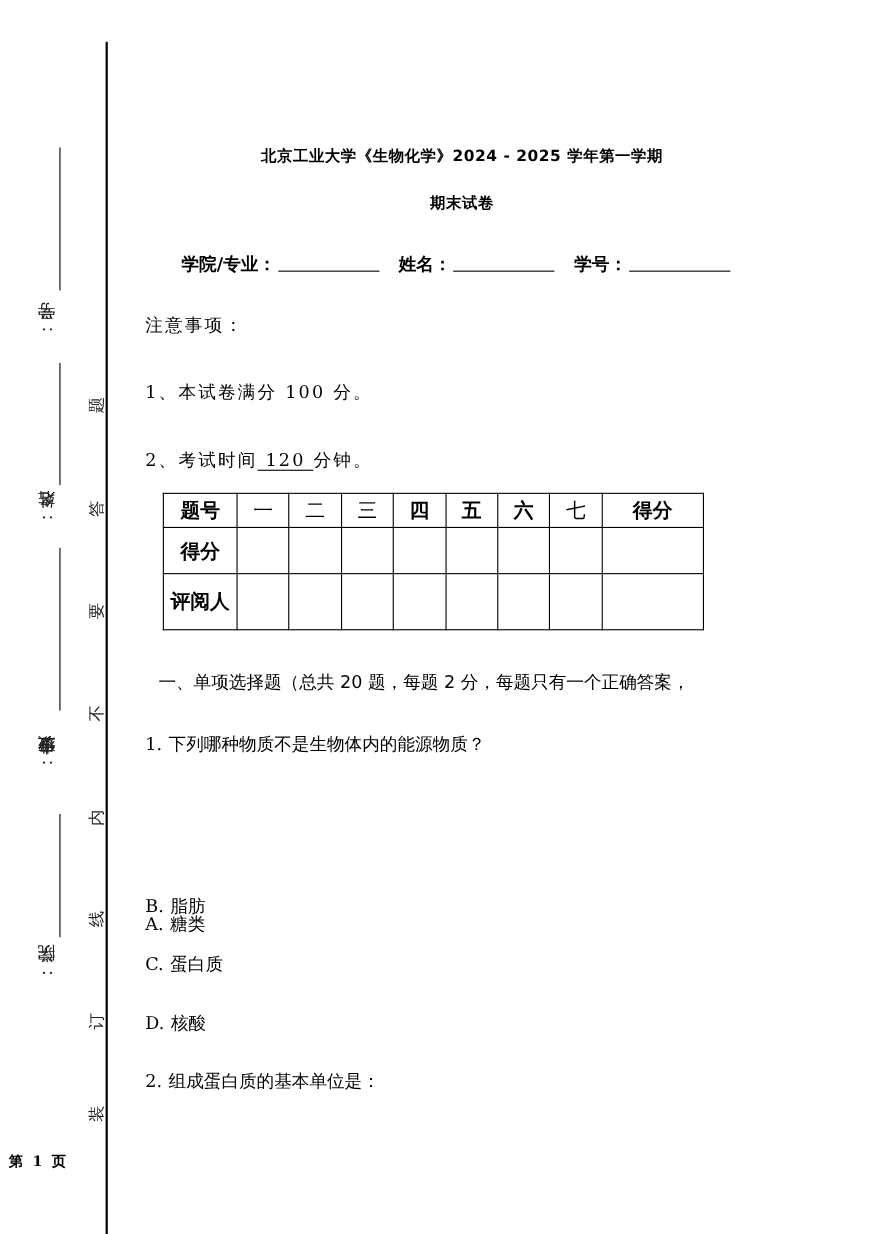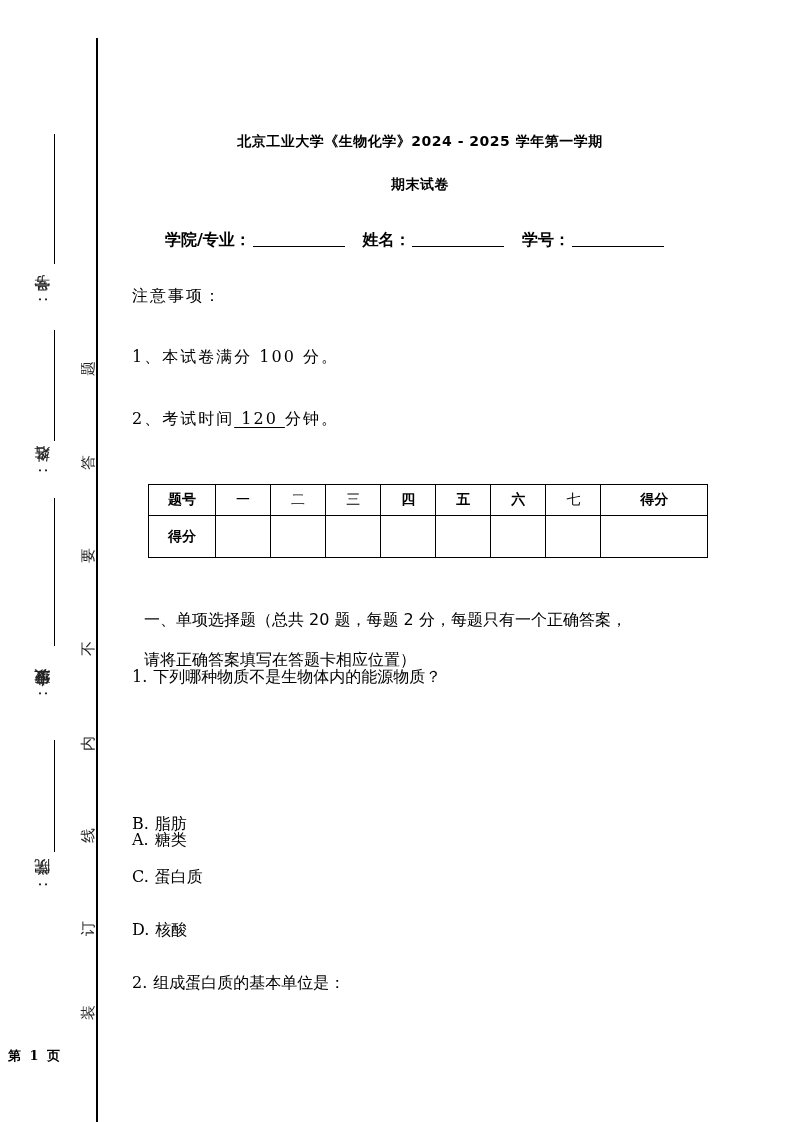--- a/index.html
+++ b/index.html
@@ -6,21 +6,21 @@
   body { width: 793px; height: 1122px; position: relative; overflow: hidden; color: #000; font-family: "DejaVu Serif", "Liberation Serif", serif; }
   .margin-line { position: absolute; left: 96px; top: 38px; width: 1.5px; height: 1084px; background: #000; }
   .seg { position: absolute; left: 54px; width: 1px; background: #000; }
   .vlabel { position: absolute; left: 32px; width: 28px; font-size: 16px; font-family: "DejaVu Sans", sans-serif; color: #222; writing-mode: vertical-rl; transform: rotate(180deg); text-align: center; letter-spacing: 1px; }
   .vchar { position: absolute; left: 79px; width: 18px; font-size: 15px; font-family: "DejaVu Serif", serif; color: #222; transform: rotate(-90deg); text-align: center; }
   .title { position: absolute; left: 120px; width: 600px; text-align: center; font-family: "DejaVu Sans", sans-serif; font-weight: bold; font-size: 14px; letter-spacing: 0.5px; }
   .info { position: absolute; top: 230px; left: 165px; font-family: "DejaVu Sans", sans-serif; font-weight: bold; font-size: 16px; white-space: nowrap; }
   .info span.blank { display: inline-block; width: 92px; border-bottom: 1.2px solid #000; margin: 0 12px 0 2px; vertical-align: -2px; height: 14px; }
   .para { position: absolute; left: 132px; font-size: 16px; letter-spacing: 2px; font-family: "DejaVu Serif", serif; white-space: nowrap; }
   .para .ul { text-decoration: underline; text-underline-offset: 3px; }
-  table.score { position: absolute; left: 148px; top: 484px; width: 560px; border-collapse: collapse; font-family: "DejaVu Sans", sans-serif; font-size: 14px; font-weight: bold; }
+  table.score { position: absolute; left: 148px; top: 448px; width: 492px; border-collapse: collapse; font-family: "DejaVu Sans", sans-serif; font-size: 18px; font-weight: bold; }
   table.score td { border: 1.2px solid #000; text-align: center; padding: 0; }
   table.score tr.r0 td { height: 30px; }
   table.score tr.r1 td { height: 41px; }
   table.score tr.r2 td { height: 50px; }
   table.score td.hd { width: 66px; }
   table.score td.num { font-weight: normal; font-family: "DejaVu Serif", serif; }
   .section { position: absolute; left: 144px; font-family: "DejaVu Sans", sans-serif; font-size: 16px; line-height: 40px; width: 580px; }
   .q { position: absolute; left: 132px; font-size: 16px; font-family: "DejaVu Sans", sans-serif; white-space: nowrap; }
   .q .lbl { font-family: "DejaVu Serif", serif; margin-right: 6px; }
   .footer { position: absolute; top: 1047px; left: 8px; width: 793px; text-align: left; font-family: "DejaVu Serif", serif; font-weight: bold; font-size: 13px; letter-spacing: 2px; }
@@ -80,26 +80,36 @@
     <td>得分</td>
     <td></td>
     <td></td>
     <td></td>
     <td></td>
     <td></td>
     <td></td>
     <td></td>
     <td></td>
   </tr>
+  <tr class="r2">
+    <td>评阅人</td>
+    <td></td>
+    <td></td>
+    <td></td>
+    <td></td>
+    <td></td>
+    <td></td>
+    <td></td>
+    <td></td>
+  </tr>
 </tbody>
   </table>
 
 <div class="section" style="top:600px;">
   <div>一、单项选择题（总共 20 题，每题 2 分，每题只有一个正确答案，</div>
-  <div>请将正确答案填写在答题卡相应位置）</div>
 </div>
 
 <div class="q" style="top:667px;">
   <span class="lbl">1.</span><span>下列哪种物质不是生物体内的能源物质？</span>
 </div>
 <div class="q" style="top:798px;margin-top:32px;">
   <span class="lbl">A.</span><span>糖类</span>
 </div>
 <div class="q" style="top:814px;">
   <span class="lbl">B.</span><span>脂肪</span>

